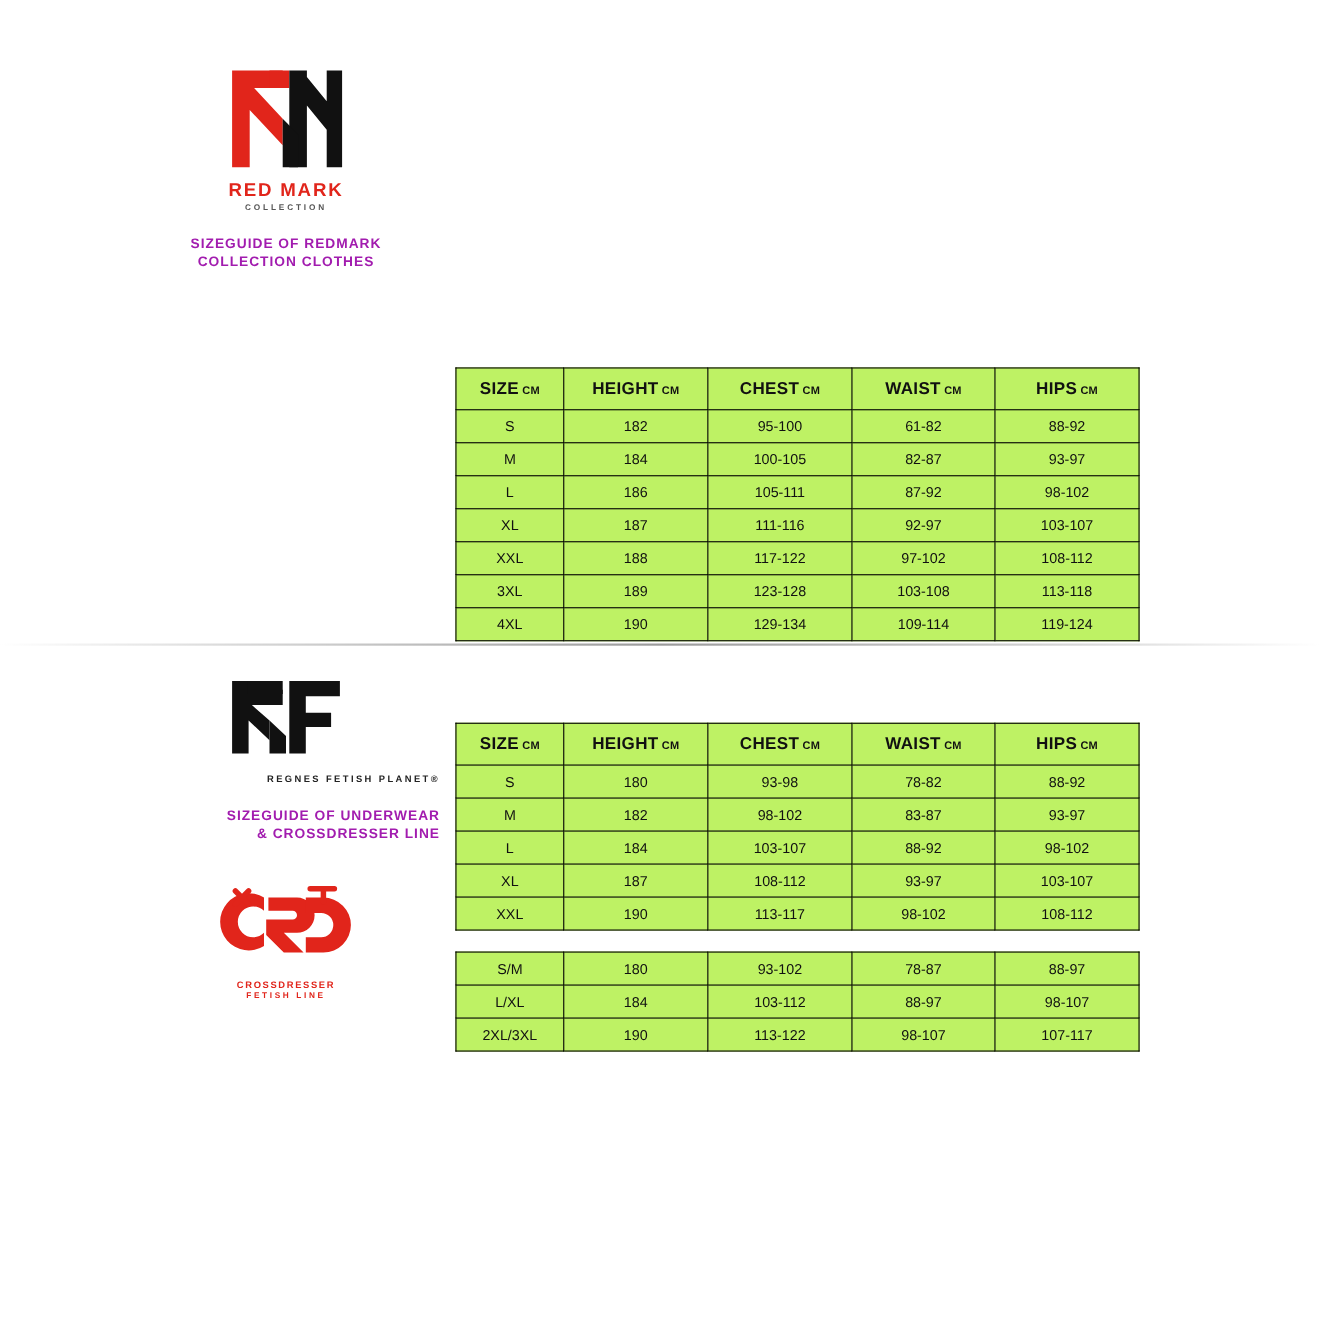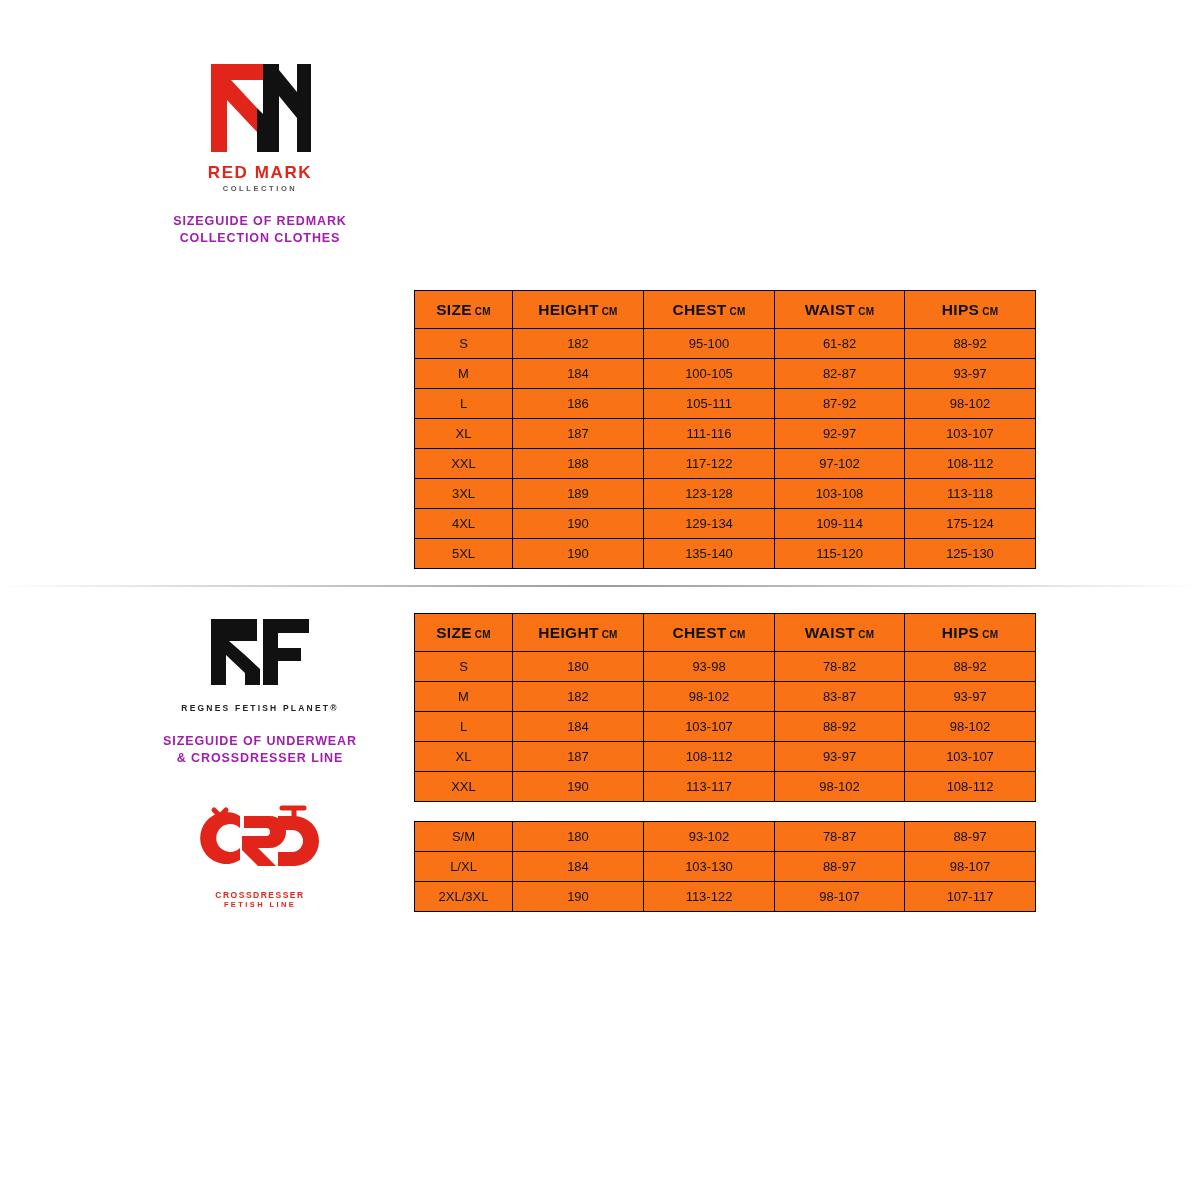--- a/index.html
+++ b/index.html
@@ -23,21 +23,21 @@
     left: 120px;
     top: 60px;
     width: 280px;
     text-align: center;
   }
   .brand-col-2 {
     position: absolute;
     left: 120px;
     top: 615px;
     width: 280px;
-    text-align: center;
+    text-align: right;
   }
   .brand-col-3 {
     position: absolute;
     left: 120px;
     top: 804px;
     width: 280px;
     text-align: center;
   }
 
   
@@ -108,21 +108,22 @@
     top: 585px;
     width: 1200px;
     height: 2px;
     background: linear-gradient(to right, #ffffff 0%, #d8d8d8 18%, #9a9a9a 50%, #d8d8d8 82%, #ffffff 100%);
   }
 
   
   table.sizetable {
     position: absolute;
     border-collapse: collapse;
-    background: #f97316;
+    background: #bef264;
+    margin-top: 44px;
   }
   table.sizetable td, table.sizetable th {
     border: 1px solid #000000;
     text-align: center;
     vertical-align: middle;
     font-weight: normal;
     font-size: 13px;
     height: 30px;
     padding: 0 4px;
     color: #111111;
@@ -256,28 +257,21 @@
           <td>189</td>
           <td>123-128</td>
           <td>103-108</td>
           <td>113-118</td>
         </tr>
       <tr>
           <td>4XL</td>
           <td>190</td>
           <td>129-134</td>
           <td>109-114</td>
-          <td>175-124</td>
-        </tr>
-      <tr>
-          <td>5XL</td>
-          <td>190</td>
-          <td>135-140</td>
-          <td>115-120</td>
-          <td>125-130</td>
+          <td>119-124</td>
         </tr>
     </tbody>
   </table>
 
   <table class="sizetable" id="table-rf">
     <thead>
       <tr>
         <th class="col-size"><span>SIZE</span><span class="unit">CM</span></th>
         <th class="col-height"><span>HEIGHT</span><span class="unit">CM</span></th>
         <th class="col-chest"><span>CHEST</span><span class="unit">CM</span></th>
@@ -329,21 +323,21 @@
       <tr>
           <td class="col-size">S/M</td>
           <td class="col-height">180</td>
           <td class="col-chest">93-102</td>
           <td class="col-waist">78-87</td>
           <td class="col-hips">88-97</td>
         </tr>
       <tr>
           <td>L/XL</td>
           <td>184</td>
-          <td>103-130</td>
+          <td>103-112</td>
           <td>88-97</td>
           <td>98-107</td>
         </tr>
       <tr>
           <td>2XL/3XL</td>
           <td>190</td>
           <td>113-122</td>
           <td>98-107</td>
           <td>107-117</td>
         </tr>

